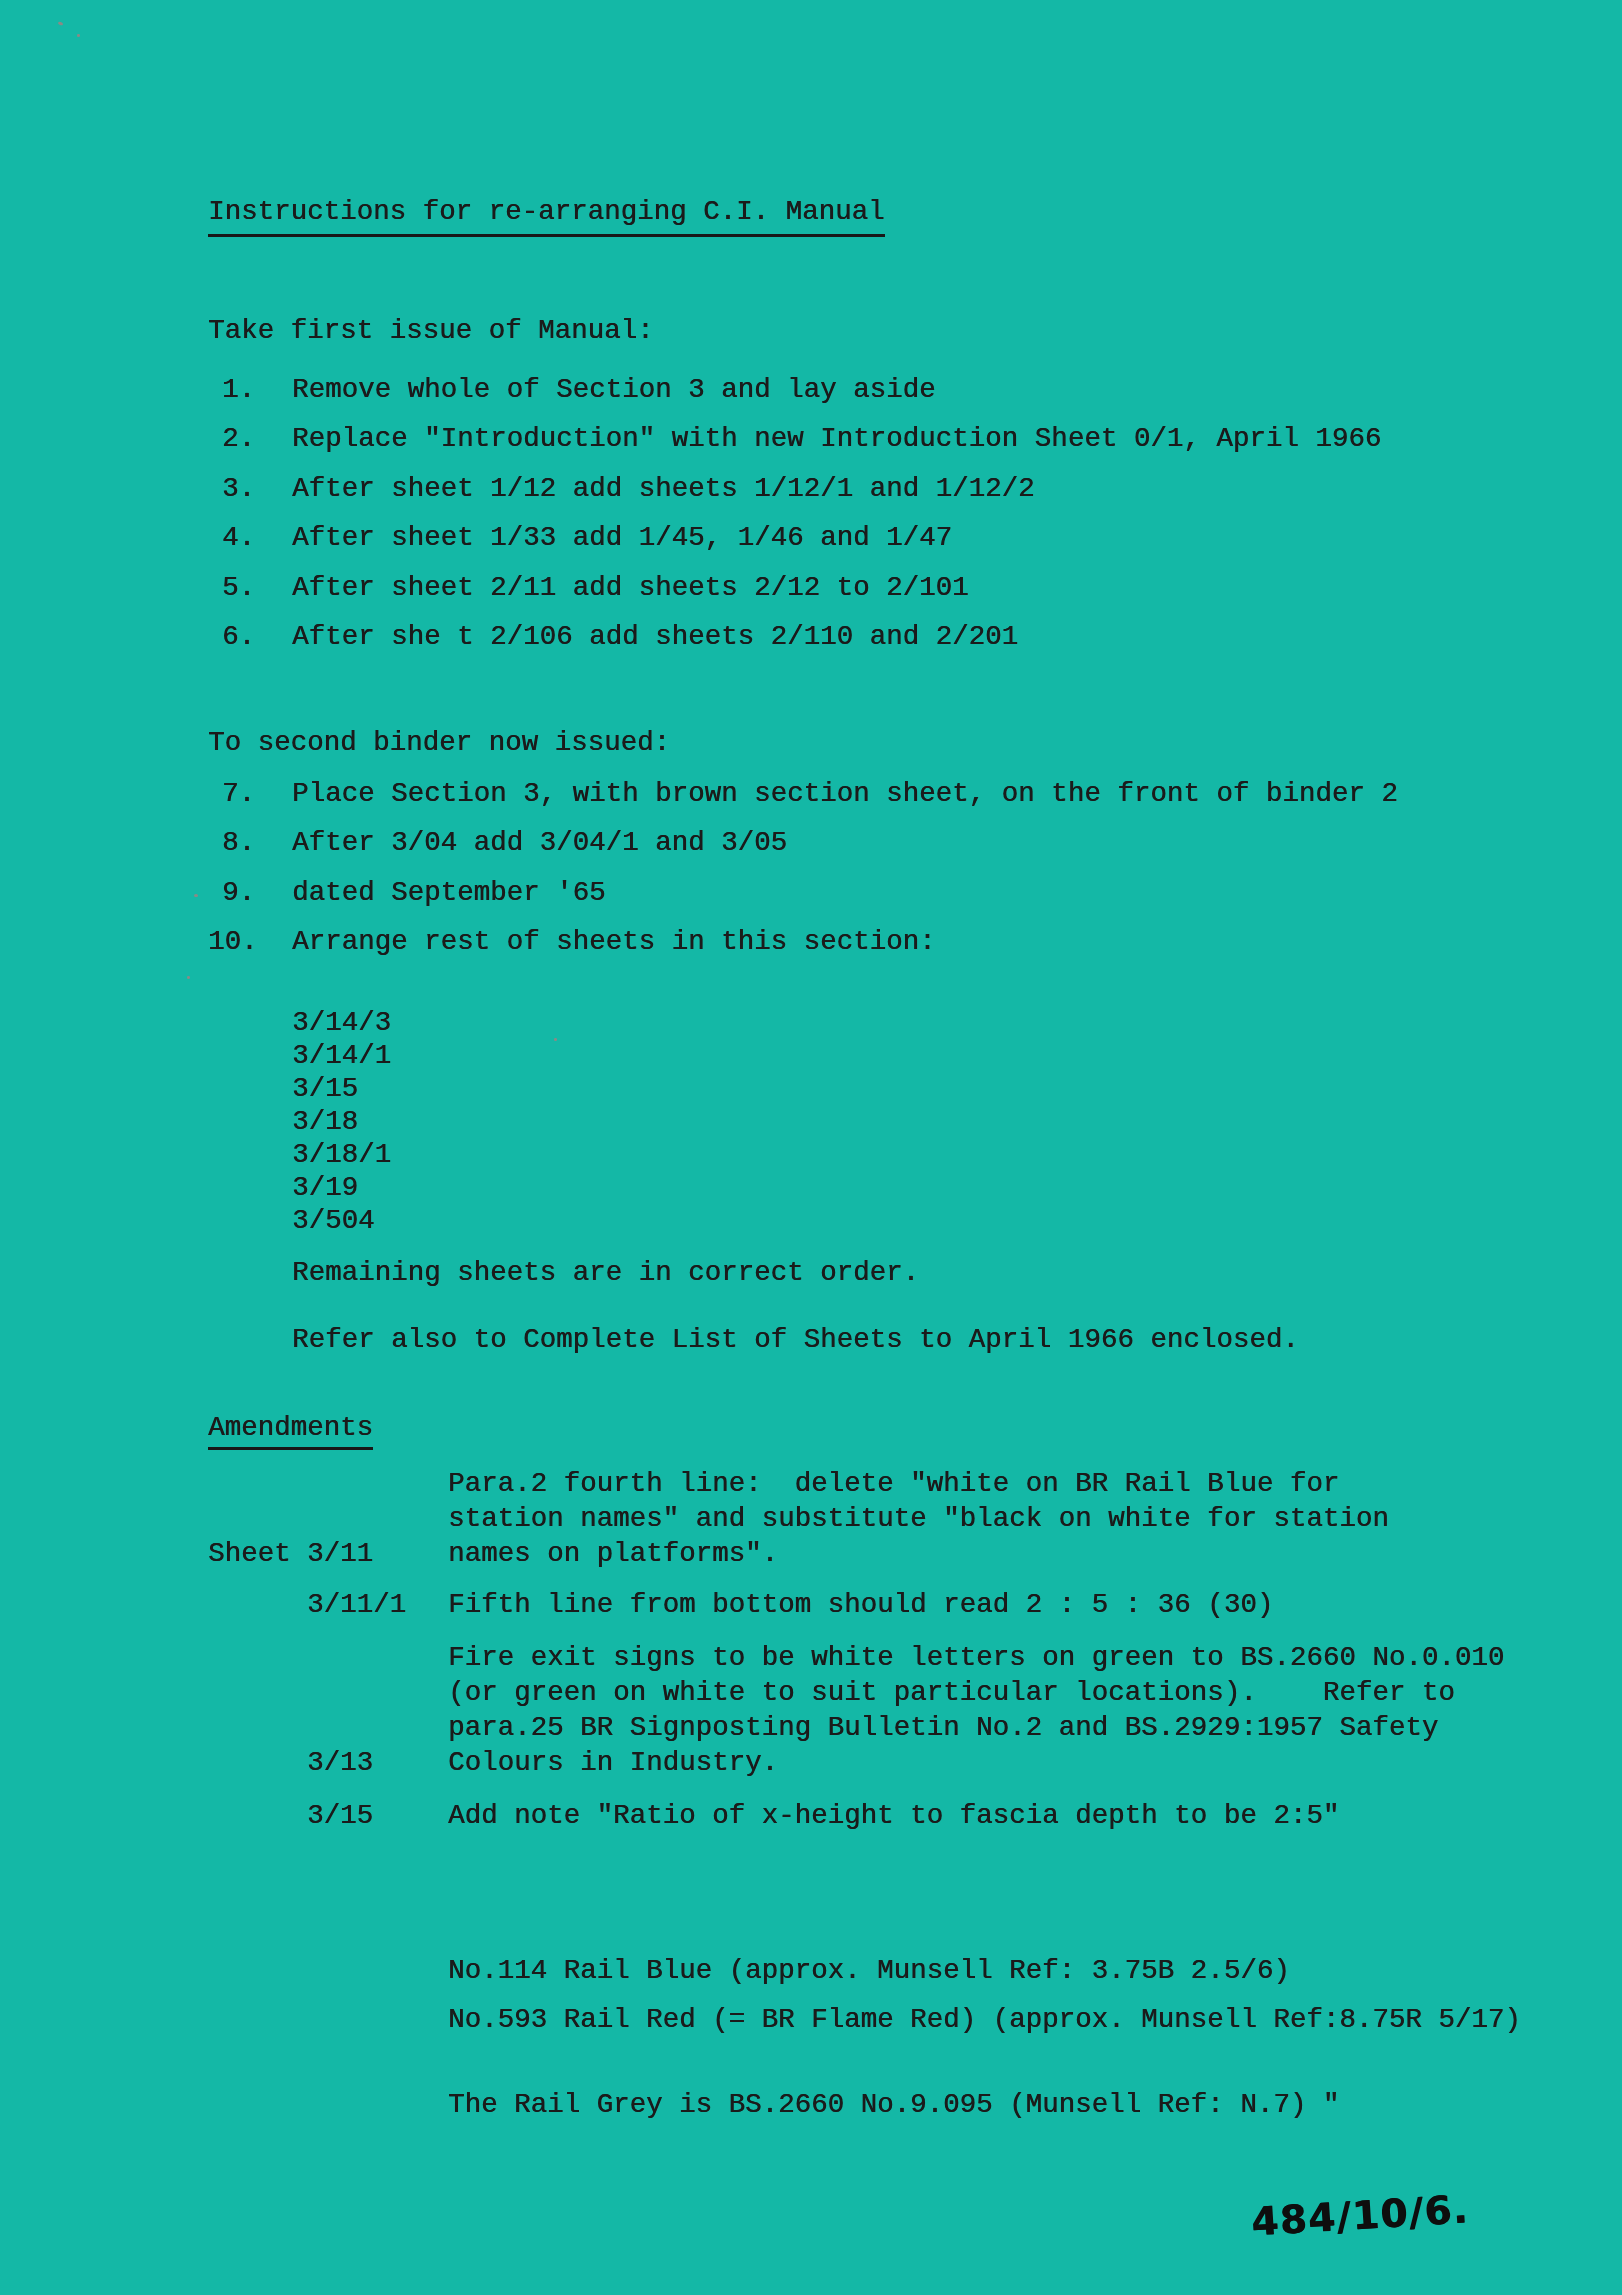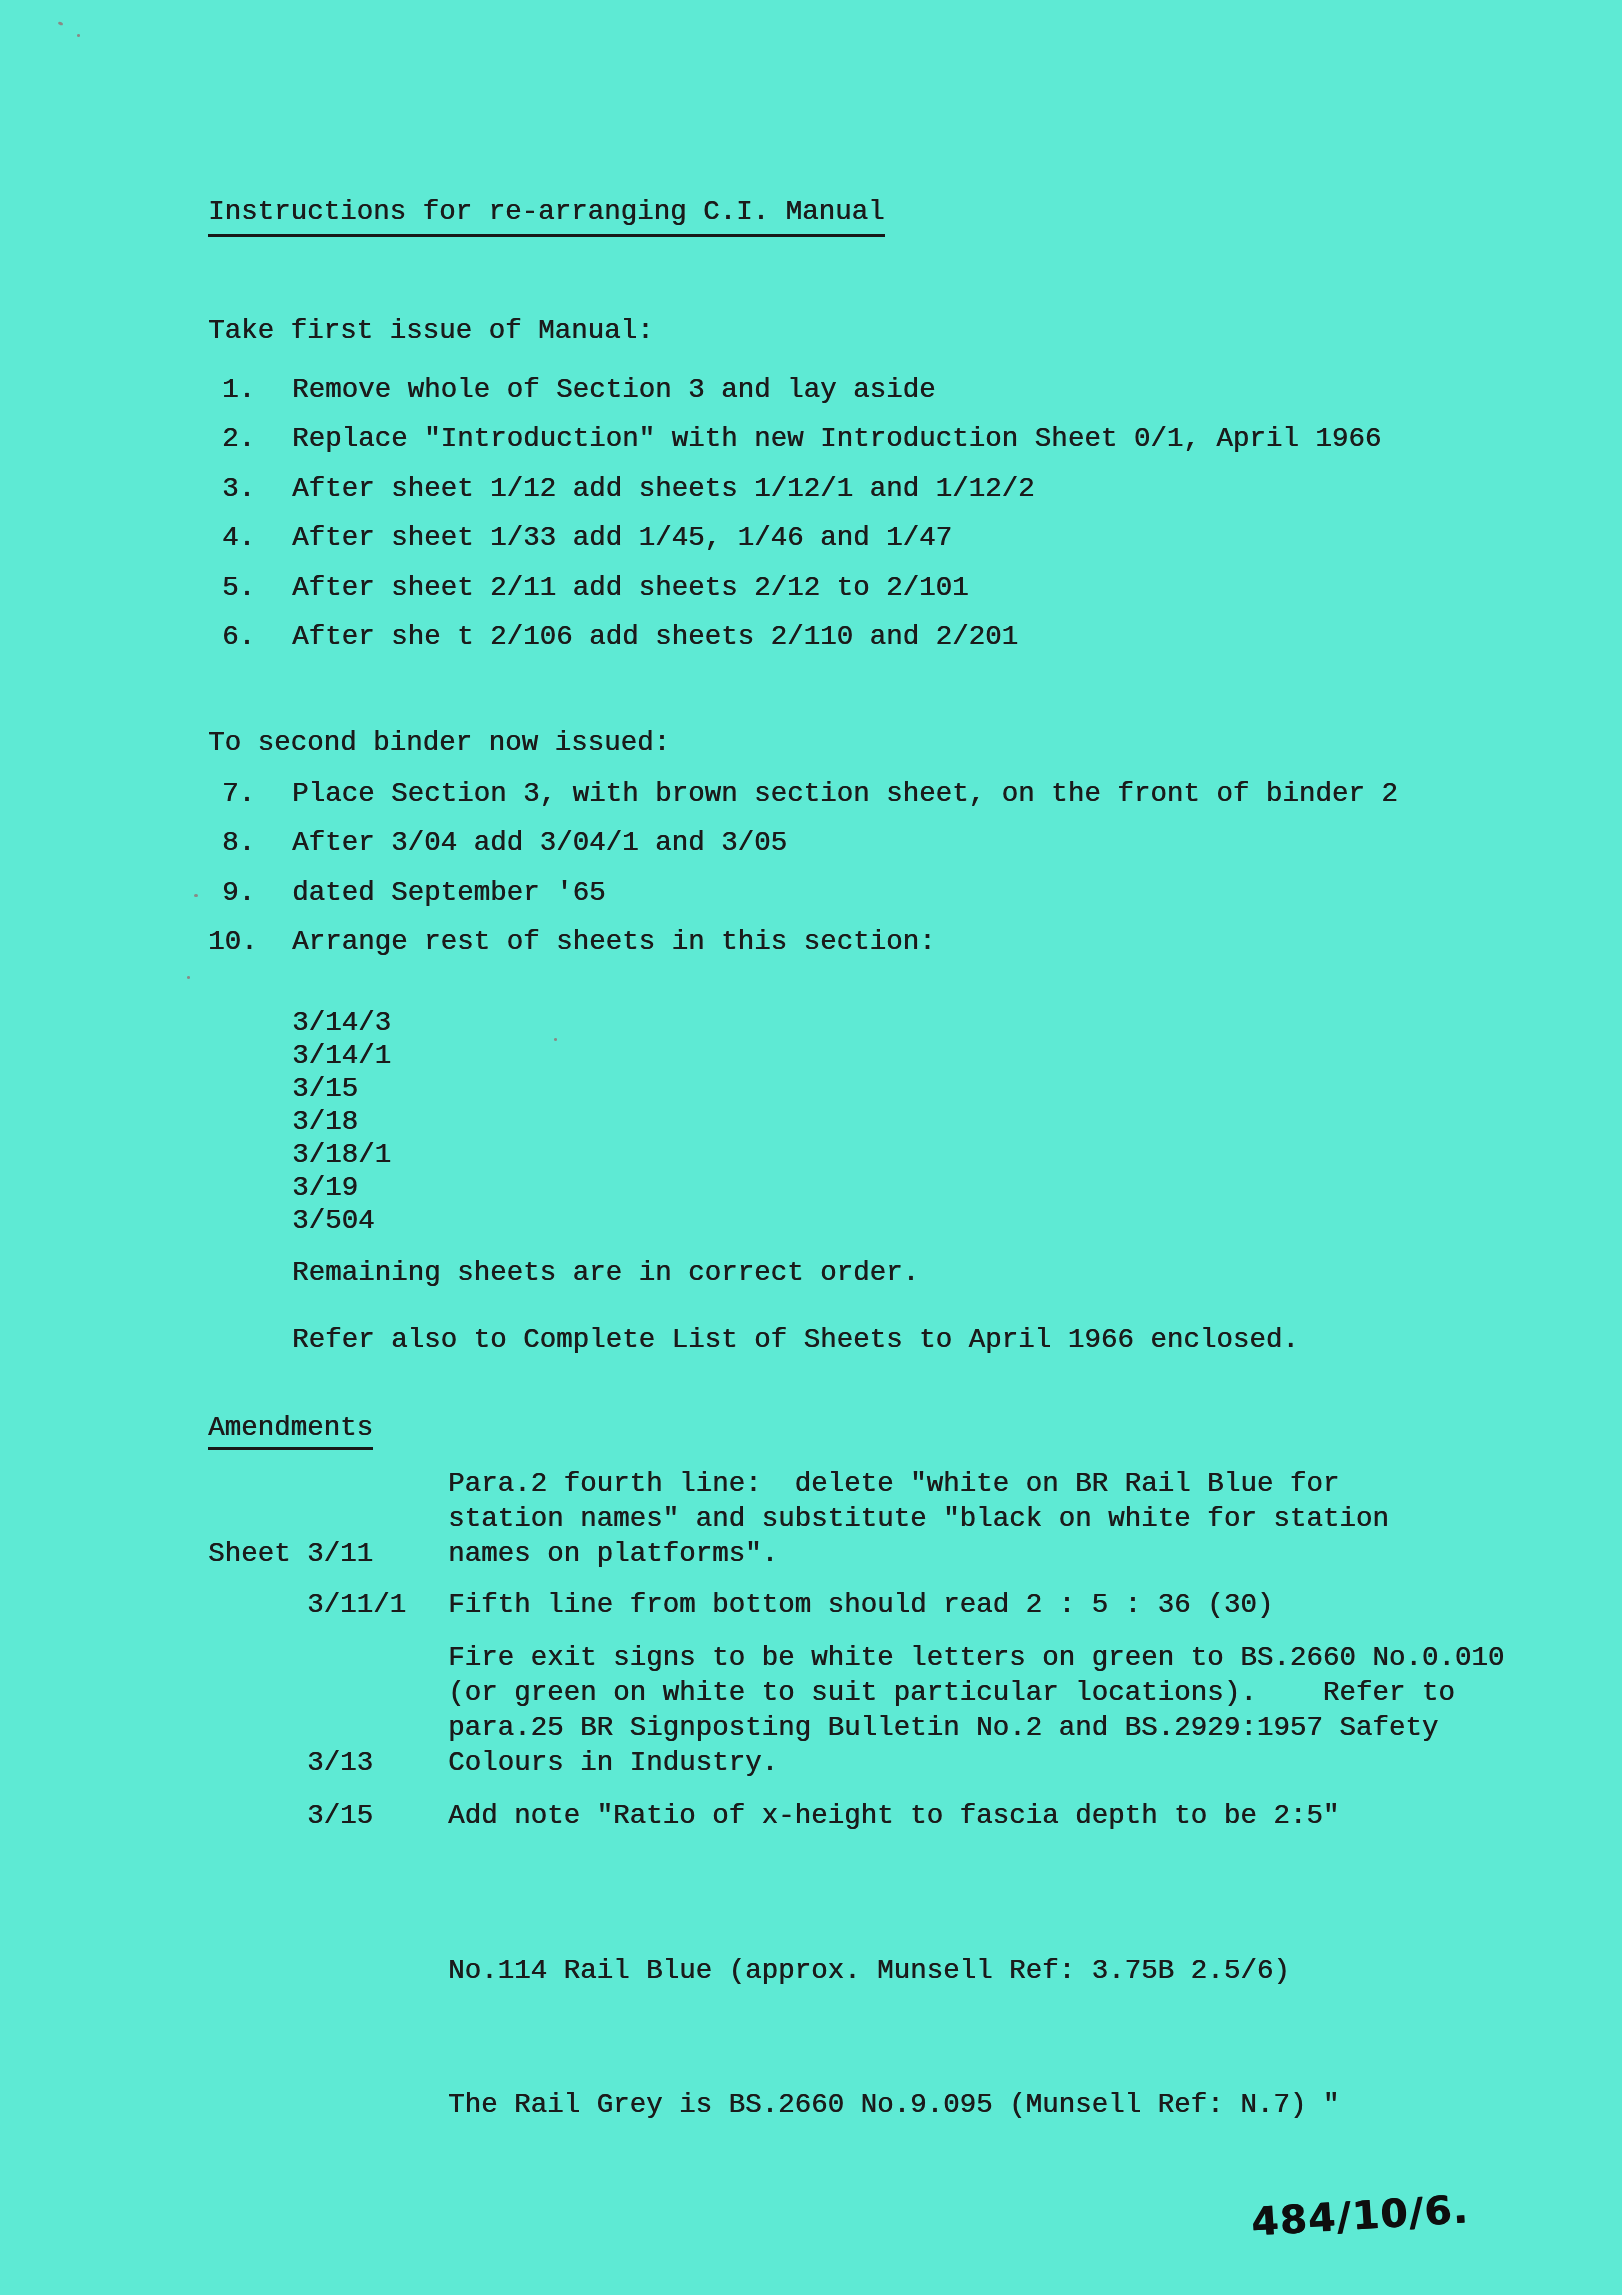--- a/index.html
+++ b/index.html
@@ -1,20 +1,20 @@
 <!DOCTYPE html>
 <html style="font-size:10.5px"><head>
 <meta charset="utf-8">
 <style>
   html,body{margin:0;padding:0;background:#d8d8d4;}
   .page{
     position:relative;
     width:1623px;
     height:2295px;
-    background:#5eead4;
+    background:#14b8a6;
     font-family:"Liberation Mono","DejaVu Sans Mono",monospace;
     font-size:27.5px;
     color:#1b1b1b;
     overflow:hidden;
     text-shadow:0.5px 0 0 currentColor;
   }
   .abs{position:absolute;}
   .ln{white-space:pre;line-height:35px;display:block;}
   .single{white-space:pre;line-height:35px;}
 
@@ -187,19 +187,20 @@
     <div class="arow mb24">
       <span class="alabel indent">3/15</span>
       <span class="adesc">
         <span class="ln">Add note "Ratio of x-height to fascia depth to be 2:5"</span>
       </span>
     </div>
   </div>
 
   <div class="abs pos-note114 single">No.114 Rail Blue (approx. Munsell Ref: 3.75B 2.5/6)</div>
 
+  <div class="abs pos-note593 single">No.593 Rail Red (= BR Flame Red) (approx. Munsell Ref:8.75R 5/17)</div>
 
   <div class="abs pos-grey single">The Rail Grey is BS.2660 No.9.095 (Munsell Ref: N.7) "</div>
 
   <div class="abs pos-pageref">484/10/6.</div>
 
 </div>
 
 
 </body></html>

